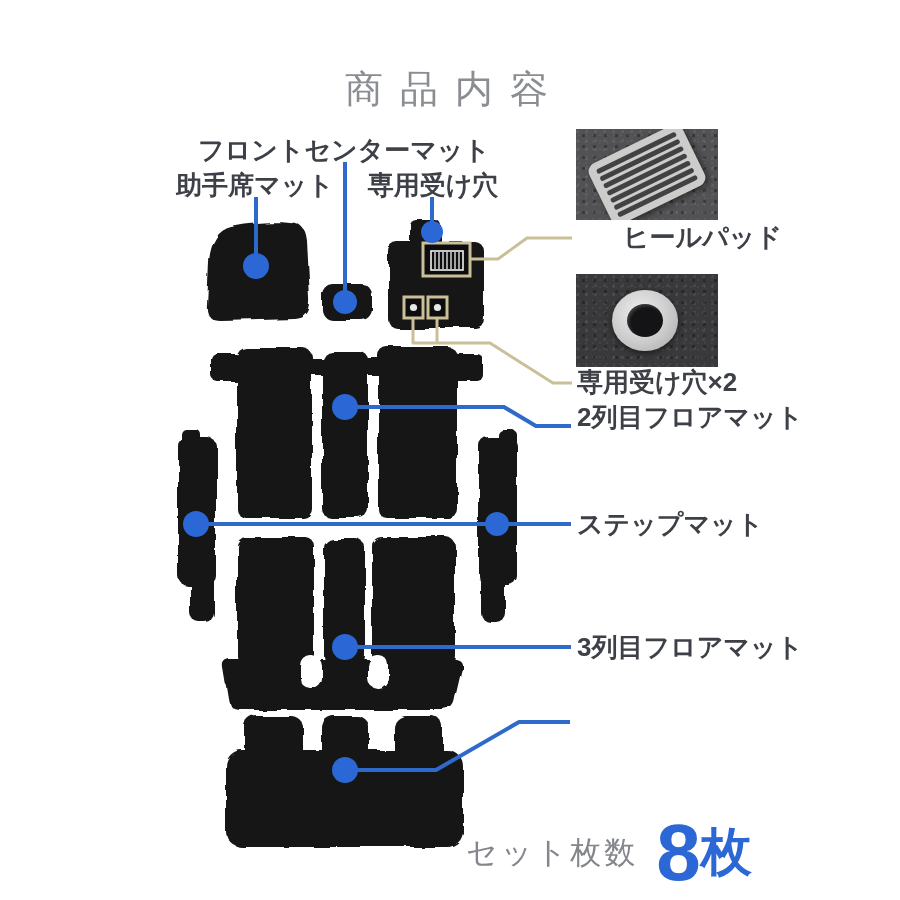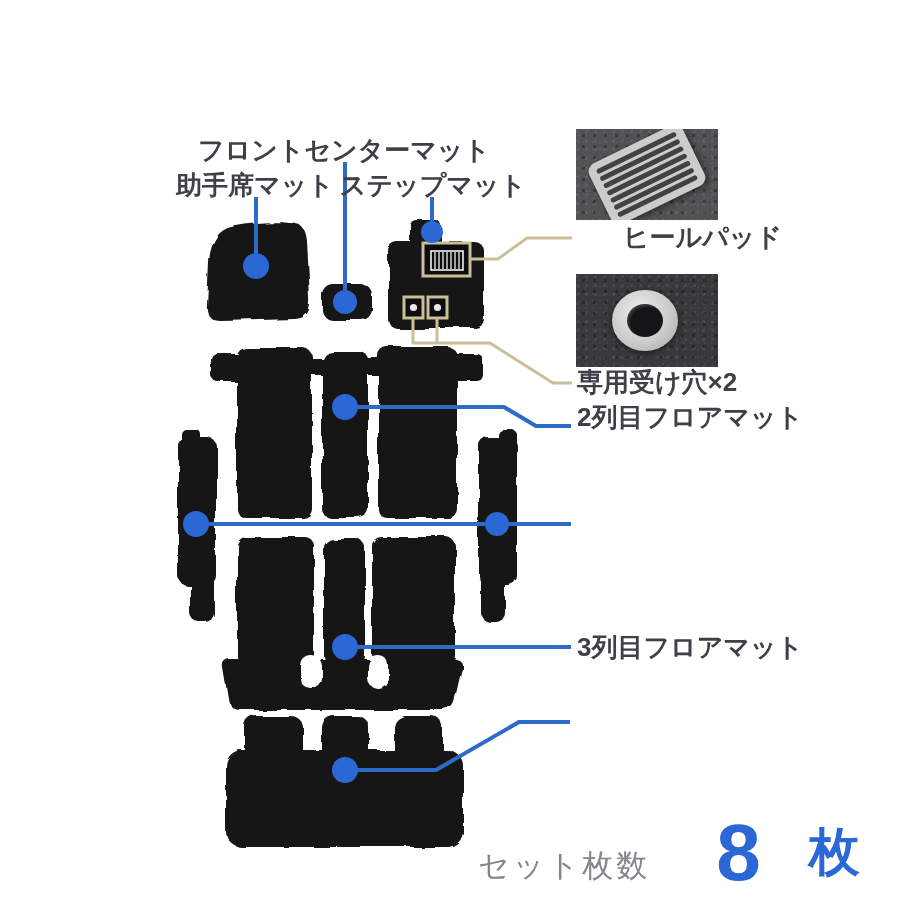--- a/index.html
+++ b/index.html
@@ -48,22 +48,22 @@
     background:radial-gradient(circle at 42% 38%, #f0f0f0, #c9c9c9 58%, #a5a5a5);
     box-shadow:0 2px 6px rgba(0,0,0,.55);
   }
   .ring-hole {
     position:absolute; left:15px; top:14px; width:36px; height:33px; border-radius:50%;
     background:#141416; box-shadow:inset 2px 2px 3px rgba(255,255,255,.18);
   }
 
   
   .set-count {
-    position:absolute; left:478px; bottom:13px;
-    display:flex; align-items:flex-end;gap:48px;
+    position:absolute; left:466px; bottom:13px;
+    display:flex; align-items:center;
   }
   .set-label { font-size:31px; color:#83868b; letter-spacing:3px; margin-right:18px; }
   .set-number { font-size:80px; font-weight:700; color:#2b67d5; line-height:.85; }
   .set-unit { font-size:51px; font-weight:700; color:#2b67d5; }
 </style>
 </head>
 <body>
 
 <div class="stage">
 
@@ -168,24 +168,25 @@
       <circle cx="345" cy="302" r="12"></circle>
       <circle cx="432" cy="232" r="11"></circle>
       <circle cx="345" cy="407" r="13"></circle>
       <circle cx="196" cy="524" r="13"></circle>
       <circle cx="497" cy="524" r="12"></circle>
       <circle cx="345" cy="647" r="13"></circle>
       <circle cx="345" cy="770" r="13"></circle>
     </g>
   </svg>
 
+  <div class="title">商品内容</div>
 
   <div class="lbl lbl-c" style="left:344px; top:137px;">フロントセンターマット</div>
   <div class="lbl lbl-c" style="left:255px; top:172px;text-align:right;">助手席マット</div>
-  <div class="lbl lbl-c" style="left:433px; top:172px;">ステップマット</div>
+  <div class="lbl lbl-c" style="left:433px; top:172px;">専用受け穴</div>
 
   <div class="photo" id="photo-heel">
     <div class="hp-frame">
       <div class="hp-bar"></div>
         <div class="hp-bar"></div>
         <div class="hp-bar"></div>
       <div class="hp-bar"></div>
         <div class="hp-bar"></div>
         <div class="hp-bar"></div>
       <div class="hp-bar"></div>
@@ -193,20 +194,21 @@
   </div>
   <div class="photo" id="photo-hole">
     <div class="ring">
       <div class="ring-hole"></div>
     </div>
   </div>
 
   <div class="lbl lbl-r" style="top:237px;margin-left:46px;">ヒールパッド</div>
   <div class="lbl lbl-r" style="top:382px;">専用受け穴×2</div>
   <div class="lbl lbl-r" style="top:417px;">2列目フロアマット</div>
+  <div class="lbl lbl-r" style="top:524px;">ステップマット</div>
   <div class="lbl lbl-r" style="top:647px;">3列目フロアマット</div>
 
   <div class="set-count">
     <span class="set-label">セット枚数</span>
     <span class="set-number">8</span>
     <span class="set-unit">枚</span>
   </div>
 
 </div>
 

